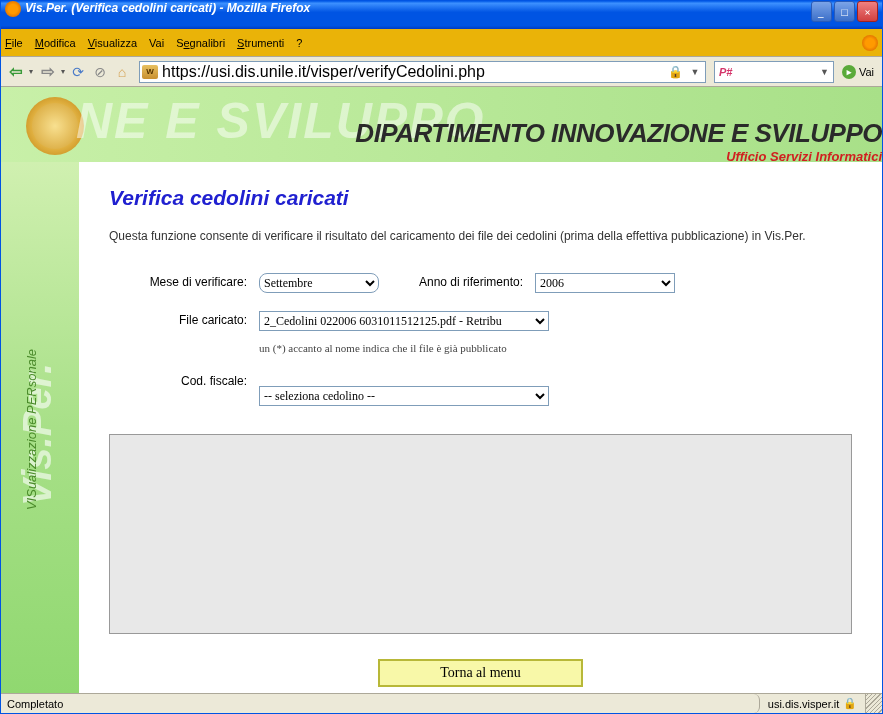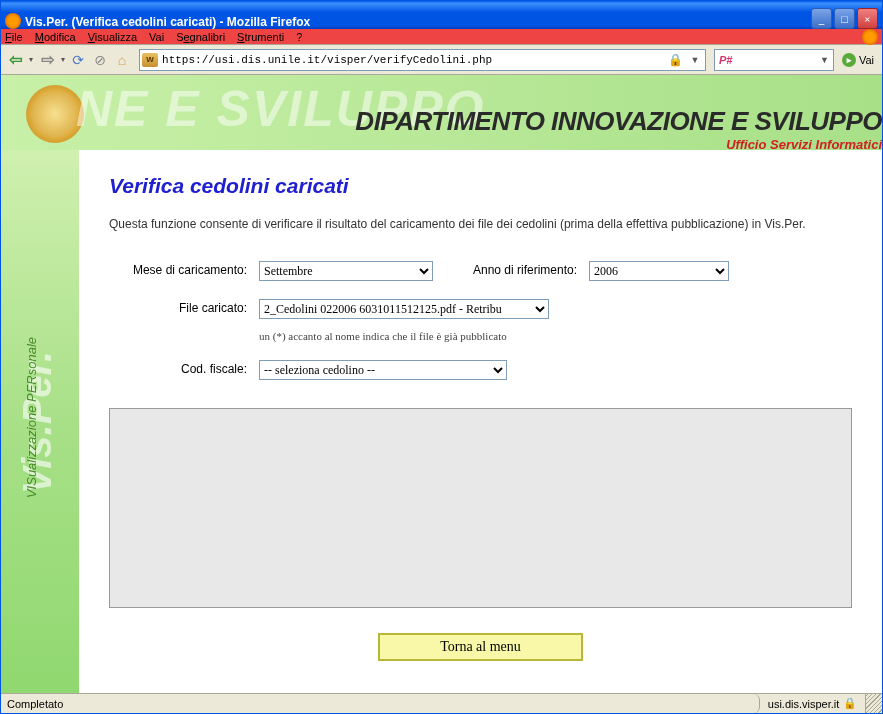--- a/index.html
+++ b/index.html
@@ -1,48 +1,48 @@
 <!DOCTYPE html>
 <html><head>
   <meta charset="utf-8">
   <style>
     * { margin: 0; padding: 0; box-sizing: border-box; }
     body { font-family: Tahoma, Arial, sans-serif; font-size: 11px; background: #ece9d8; overflow: hidden; }
     
     .window { width: 883px; height: 714px; display: flex; flex-direction: column; border: 1px solid #0054e3; }
     
     
-    .titlebar { background: linear-gradient(to bottom, #0058e6 0%, #3d91ff 8%, #0054e3 40%, #0054e3 88%, #003bc3 100%); height: 28px; display: flex; align-items: flex-end; padding: 0 4px; color: white; }
+    .titlebar { background: linear-gradient(to bottom, #0058e6 0%, #3d91ff 8%, #0054e3 40%, #0054e3 88%, #003bc3 100%); height: 28px; display: flex; align-items: flex-start; padding: 0 4px; color: white; font-style: italic; }
     .titlebar-icon { width: 16px; height: 16px; margin-right: 4px; background: radial-gradient(circle, #ff9a00 40%, #cc5500 100%); border-radius: 50%; }
     .titlebar-text { flex: 1; font-weight: bold; font-size: 12px; }
     .titlebar-controls { display: flex; gap: 2px; }
     .titlebar-btn { width: 21px; height: 21px; background: linear-gradient(to bottom, #7ba4e8, #3c6fc8); border: 1px solid #2a5bb8; border-radius: 3px; color: white; font-size: 11px; display: flex; align-items: center; justify-content: center; cursor: pointer; font-family: Tahoma; font-weight: bold; }
     .titlebar-btn.close { background: linear-gradient(to bottom, #f08080, #d04040); border-color: #a02020; }
     
     
-    .menubar { background: #ef4444; height: 16px; display: flex; align-items: center; padding: 0 4px; border-bottom: 1px solid #aca899; }
+    .menubar { background: #eab308; height: 28px; display: flex; align-items: center; padding: 0 4px; border-bottom: 1px solid #aca899; }
     .menu-left { display: flex; gap: 12px; flex: 1; }
     .menu-item { font-size: 11px; cursor: pointer; }
     .menu-item u { text-decoration: underline; }
     .menu-throbber { width: 16px; height: 16px; background: radial-gradient(circle, #ff9a00 40%, #cc5500 100%); border-radius: 50%; }
     
     
     .toolbar { background: #ece9d8; height: 30px; display: flex; align-items: center; padding: 2px 4px; gap: 4px; border-bottom: 1px solid #aca899; }
     .nav-btn { width: 22px; height: 22px; display: flex; align-items: center; justify-content: center; cursor: pointer; }
     .nav-arrow { font-size: 16px; font-weight: bold; }
     .back { color: #3a9a3a; }
     .forward { color: #888; }
     .dropdown-arrow { font-size: 8px; color: #555; margin-left: -2px; }
     .toolbar-icon { width: 18px; height: 18px; display: flex; align-items: center; justify-content: center; font-size: 14px; cursor: pointer; }
     .reload-icon { color: #4a7ac8; }
     .stop-icon { color: #888; }
     .home-icon { color: #d4a050; }
     .url-bar { flex: 1; height: 22px; background: white; border: 1px solid #7f9db9; display: flex; align-items: center; padding: 0 2px; gap: 4px; margin: 0 4px; }
     .url-favicon { width: 16px; height: 14px; background: linear-gradient(#e8c060, #c89030); border-radius: 2px; font-size: 8px; display:flex; align-items:center; justify-content:center; color:#553300; font-weight:bold;}
-    .url-text { flex: 1; font-size: 11px; font-family: Liberation Mono, monospace; }
+    .url-text { flex: 1; font-size: 16px; font-family: Liberation Sans, sans-serif; }
     .lock-icon { color: #d4a030; font-size: 12px; }
     .url-dropdown { width: 16px; text-align: center; color: #555; font-size: 9px; }
     .search-bar { width: 120px; height: 22px; background: white; border: 1px solid #7f9db9; display: flex; align-items: center; padding: 0 4px; gap: 4px; }
     .search-favicon { font-size: 11px; color: #d4356a; font-style: italic; font-weight: bold; }
     .go-btn { display: flex; align-items: center; gap: 3px; font-size: 11px; cursor: pointer; padding: 0 4px; }
     .go-icon { width: 14px; height: 14px; background: #5aaa3a; border-radius: 50%; color: white; display: flex; align-items: center; justify-content: center; font-size: 9px; font-weight: bold; }
     
     
     .content-wrapper { flex: 1; background: white; position: relative; overflow: hidden; }
     
@@ -62,24 +62,24 @@
     .sidebar-text2 { position: absolute; transform: rotate(-90deg); transform-origin: center; left: -50px; top: 260px; font-size: 13px; font-style: italic; color: #4a8a2a; font-family: Arial; white-space: nowrap; }
     
     .content { flex: 1; background: white; padding: 24px 30px; }
     .page-title { font-size: 21px; font-weight: bold; font-style: italic; color: #2020d0; margin-bottom: 18px; font-family: Arial; }
     .page-desc { font-size: 12px; color: #333; margin-bottom: 28px; line-height: 1.4; font-family: Verdana, Arial; }
     
     .form-row { display: flex; align-items: flex-start; margin-bottom: 18px; font-size: 12px; font-family: Verdana, Arial; }
     .form-label { width: 150px; text-align: right; padding-right: 12px; padding-top: 2px; }
     .form-control { flex: 0 0 auto; }
     .form-select { font-family: Tahoma; font-size: 12px; background: white; border: 1px solid #7f9db9; height: 20px; }
-    .sel-month { width: 174px; }
+    .sel-month { width: 120px; border-radius: 8px; }
     .sel-year { width: 140px; }
     .sel-file { width: 290px; }
-    .sel-cod { width: 248px; }
+    .sel-cod { width: 290px; margin-top: 14px; }
     .form-label2 { padding-left: 40px; padding-right: 12px; padding-top: 2px; }
     .form-hint { font-size: 11px; color: #444; margin-top: 11px; font-family: Verdana; }
     
     .preview-panel { width: 100%; height: 200px; background: #e8e8e8; border: 1px solid #999; margin-top: 28px; }
     
     .back-button { display: block; width: 205px; height: 28px; margin: 25px auto 0; background: #f8f8a8; border: 2px solid #b8b838; font-size: 14px; font-family: Verdana; text-align: center; line-height: 24px; cursor: pointer; }
     
     
     .statusbar { height: 20px; background: #ece9d8; border-top: 1px solid #aca899; display: flex; align-items: center; font-size: 11px; }
     .status-left { flex: 1; padding: 0 6px; border-right: 1px solid #aca899; height: 100%; display: flex; align-items: center; border-radius: 6px; }
@@ -155,21 +155,21 @@
     <div class="main-layout">
       <div class="sidebar">
         <div class="sidebar-text1">Vis.Per.</div>
         <div class="sidebar-text2">VISualizzazione PERsonale</div>
       </div>
       <div class="content">
         <div class="page-title">Verifica cedolini caricati</div>
         <div class="page-desc">Questa funzione consente di verificare il risultato del caricamento dei file dei cedolini (prima della effettiva pubblicazione) in Vis.Per.</div>
 
         <div class="form-row">
-          <div class="form-label">Mese di caricamento:</div>
+          <div class="form-label">Mese di verificare:</div>
           <div class="form-control">
             <select class="form-select sel-month">
               <option>Settembre</option>
             </select>
           </div>
           <div class="form-label2">Anno di riferimento:</div>
           <div class="form-control">
             <select class="form-select sel-year">
               <option>2006</option>
             </select>

